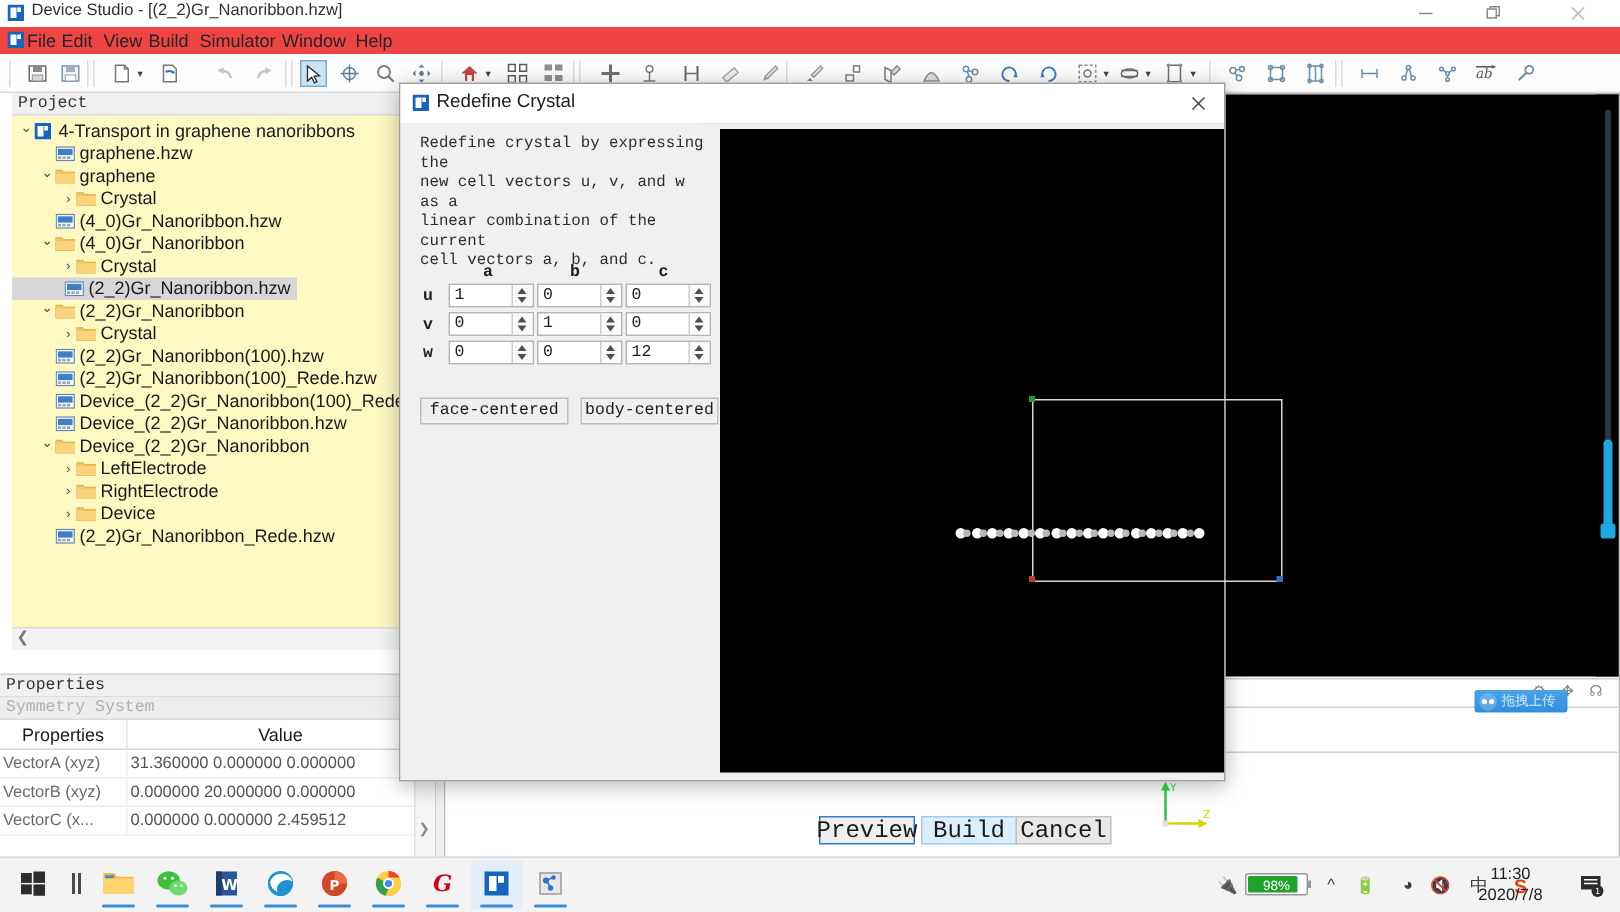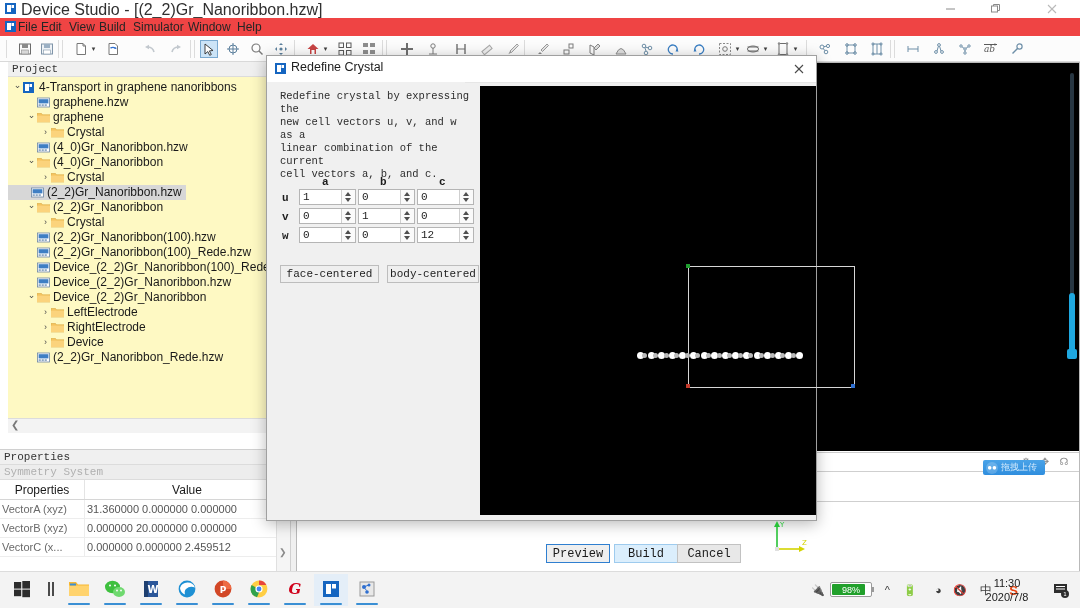--- a/index.html
+++ b/index.html
@@ -9,21 +9,21 @@
     font-size:12px;color:#202020;background:#f0f0f0;
     -webkit-font-smoothing:antialiased;
   }
   .app{position:relative;width:1080px;height:608px;}
 
   
   .win{position:absolute;left:0;top:0;width:1080px;height:572px;background:#ffffff;}
 
   .titlebar{position:absolute;left:0;top:0;width:1080px;height:17px;background:#ffffff;}
   .titlebar .tb-icon{position:absolute;left:5px;top:3px;width:11px;height:11px;}
-  .titlebar .tb-text{position:absolute;left:21px;top:1px;font-size:16px;color:#303030;white-space:nowrap;}
+  .titlebar .tb-text{position:absolute;left:21px;top:1px;font-size:11px;color:#303030;white-space:nowrap;}
   .wbtn{position:absolute;top:0;width:37px;height:17px;display:flex;align-items:center;justify-content:center;color:#9aa0a6;font-size:11px;}
   .wbtn.min{right:111px;}
   .wbtn.max{right:66px;}
   .wbtn.close{right:10px;}
   .wbtn svg{display:block;}
 
   .menubar{position:absolute;left:0;top:18px;width:1080px;height:18px;background:#ef4444;}
   .menubar .mb-icon{position:absolute;left:5px;top:3px;width:11px;height:11px;}
   .menu-item{position:absolute;top:2px;font-size:12px;color:#252525;white-space:nowrap;}
 
@@ -96,21 +96,21 @@
   .spin .btns i{position:absolute;left:3px;width:0;height:0;border-left:3px solid transparent;border-right:3px solid transparent;}
   .spin .btns i.up{top:2px;border-bottom:4px solid #4e4e4e;}
   .spin .btns i.dn{bottom:2px;border-top:4px solid #4e4e4e;}
   .cbtn{position:absolute;height:18px;background:#efefef;border:1px solid #bdbdbd;box-sizing:border-box;font-family:"Liberation Mono",monospace;font-size:11px;color:#1c1c1c;display:flex;align-items:center;justify-content:center;}
   .dlg-view{position:absolute;left:213px;top:30px;right:0;height:429px;background:#000;}
   .cell{position:absolute;left:421px;top:210px;width:165px;height:120px;border:1px solid #d6d6d6;}
   .atomrow{position:absolute;left:370px;top:294px;width:162px;height:11px;}
   .atom{position:absolute;top:0;width:8px;height:8px;border-radius:50%;}
   .vcorner{position:absolute;width:4px;height:4px;}
   .axes{position:absolute;left:505px;top:458px;width:40px;height:40px;}
-  .dlg-btns .dbtn{position:absolute;top:488px;height:19px;width:64px;display:flex;align-items:center;justify-content:center;font-family:"Liberation Mono",monospace;font-size:12px;color:#1a1a1a;box-sizing:border-box;}
+  .dlg-btns .dbtn{position:absolute;top:488px;height:19px;width:64px;display:flex;align-items:center;justify-content:center;font-family:"Liberation Mono",monospace;font-size:16px;color:#1a1a1a;box-sizing:border-box;}
   .dbtn.preview{left:279px;background:#efefef;border:1px solid #2f7fd0;}
   .dbtn.build{left:347px;background:#dbeefc;border:1px solid #9ecbee;}
   .dbtn.cancel{left:410px;background:#e8e8e8;border:1px solid #c2c2c2;}
 
   
   .taskbar{position:absolute;left:0;bottom:0;width:1080px;height:36px;background:#f3f3f3;border-top:1px solid #dcdcdc;}
   .tb-item{position:absolute;top:2px;width:34px;height:32px;display:flex;align-items:center;justify-content:center;}
   .tb-item.active{background:#e4eef8;}
   .tb-underline{position:absolute;bottom:1px;left:6px;width:22px;height:2px;background:#3a8fd4;border-radius:1px;}
   .tray{position:absolute;right:0;top:0;height:36px;}
@@ -516,21 +516,21 @@
                   <path d="M0 1.5h4.5l1 1.3H13V10H0z" fill="#f5c460" stroke="#d8a83f" stroke-width=".6"></path>
                   <path d="M0 3.6h13V10H0z" fill="#fbd37c"></path>
                 </svg></span><span>(4_0)Gr_Nanoribbon</span></div>
           </div>
           <div class="twrap">
             <div class="trow" style="padding-left: 32px;"><span class="chev">›</span><span class="ficon"><svg width="13" height="11" viewBox="0 0 13 11">
                   <path d="M0 1.5h4.5l1 1.3H13V10H0z" fill="#f5c460" stroke="#d8a83f" stroke-width=".6"></path>
                   <path d="M0 3.6h13V10H0z" fill="#fbd37c"></path>
                 </svg></span><span>Crystal</span></div>
           </div>
-          <div class="twrap"><div class="trow sel" style="padding-left: 12px;"><span class="chev"></span><span class="ficon"><svg width="13" height="11" viewBox="0 0 13 11">
+          <div class="twrap"><div class="trow sel" style="padding-left: 24px;"><span class="chev"></span><span class="ficon"><svg width="13" height="11" viewBox="0 0 13 11">
                   <rect x="0.5" y="1" width="12" height="9" fill="#ffffff" stroke="#6b85a4" stroke-width=".8"></rect>
                   <rect x="1.6" y="2.2" width="9.8" height="4.2" fill="#3f7fc4"></rect>
                   <rect x="1.6" y="7.2" width="2.2" height="1.8" fill="#8fa8c4"></rect>
                   <rect x="4.6" y="7.2" width="2.2" height="1.8" fill="#8fa8c4"></rect>
                   <rect x="7.6" y="7.2" width="2.2" height="1.8" fill="#8fa8c4"></rect>
                 </svg></span><span>(2_2)Gr_Nanoribbon.hzw</span></div></div>
           <div class="twrap">
             <div class="trow" style="padding-left: 18px;"><span class="chev" style="line-height: 11px;">⌄</span><span class="ficon"><svg width="13" height="11" viewBox="0 0 13 11">
                   <path d="M0 1.5h4.5l1 1.3H13V10H0z" fill="#f5c460" stroke="#d8a83f" stroke-width=".6"></path>
                   <path d="M0 3.6h13V10H0z" fill="#fbd37c"></path>

